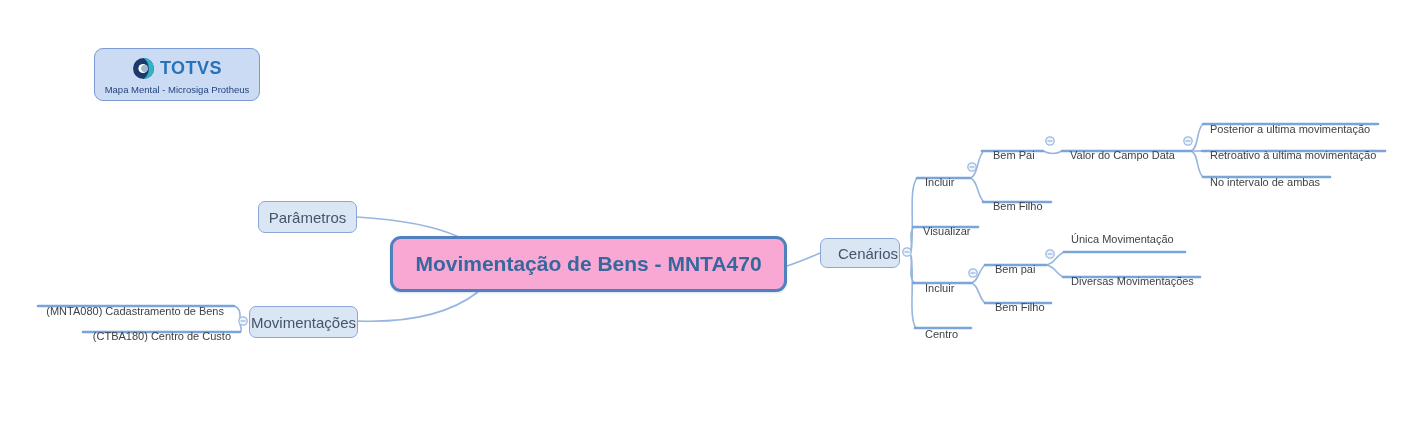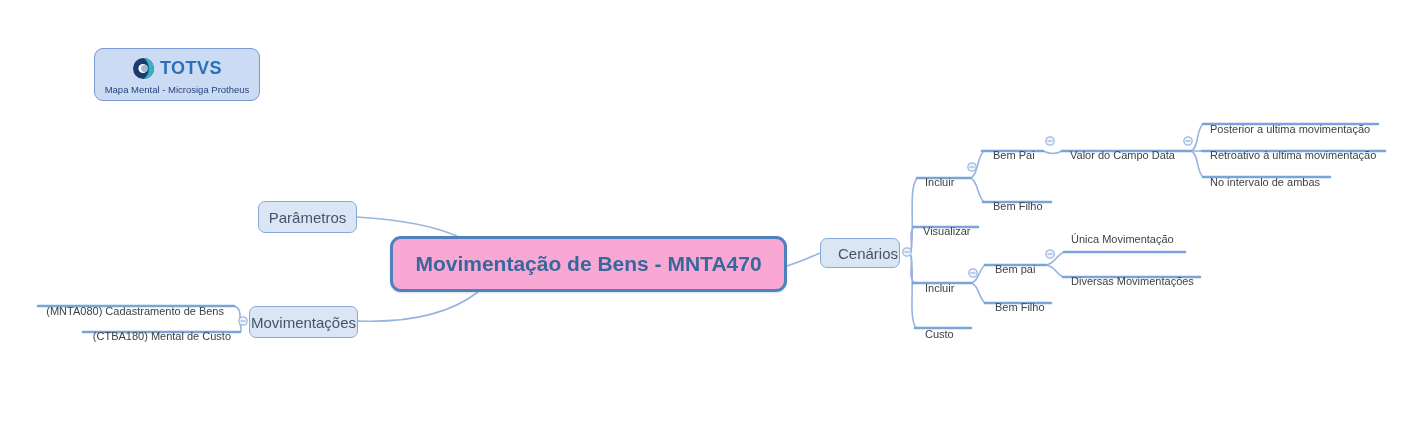--- a/index.html
+++ b/index.html
@@ -161,34 +161,34 @@
 
   <div class="node-box" style="left:258px;top:201px;width:99px;height:32px;">
     <span>Parâmetros</span>
   </div>
 
   <div class="node-box" style="left:249px;top:306px;width:109px;height:32px;">
     <span>Movimentações</span>
   </div>
 
   <div class="leaf right-align" style="left:38px;top:289px;width:186px;">(MNTA080) Cadastramento de Bens</div>
-  <div class="leaf right-align" style="left:82px;top:314px;width:149px;">(CTBA180) Mental de Custo</div>
+  <div class="leaf right-align" style="left:82px;top:314px;width:149px;">(CTBA180) Centro de Custo</div>
 
   <div class="node-box" style="left:820px;top:238px;width:80px;height:30px;padding-left:16px;">
     <span>Cenários</span>
   </div>
 
   <div class="leaf" style="left:925px;top:160px;">Incluir</div>
   <div class="leaf" style="left:993px;top:133px;">Bem Pai</div>
   <div class="leaf" style="left:1070px;top:133px;">Valor do Campo Data</div>
   <div class="leaf" style="left:1210px;top:107px;">Posterior a ultima movimentação</div>
   <div class="leaf" style="left:1210px;top:133px;">Retroativo à ultima movimentação</div>
   <div class="leaf" style="left:1210px;top:160px;">No intervalo de ambas</div>
   <div class="leaf" style="left:993px;top:184px;">Bem Filho</div>
   <div class="leaf" style="left:923px;top:209px;">Visualizar</div>
   <div class="leaf" style="left:925px;top:266px;">Incluir</div>
   <div class="leaf" style="left:995px;top:247px;">Bem pai</div>
   <div class="leaf" style="left:1071px;top:217px;">Única Movimentação</div>
   <div class="leaf" style="left:1071px;top:259px;">Diversas Movimentações</div>
   <div class="leaf" style="left:995px;top:285px;">Bem Filho</div>
-  <div class="leaf" style="left:925px;top:312px;">Custo</div>
+  <div class="leaf" style="left:925px;top:312px;">Centro</div>
 
 </div>
 
 </body></html>

